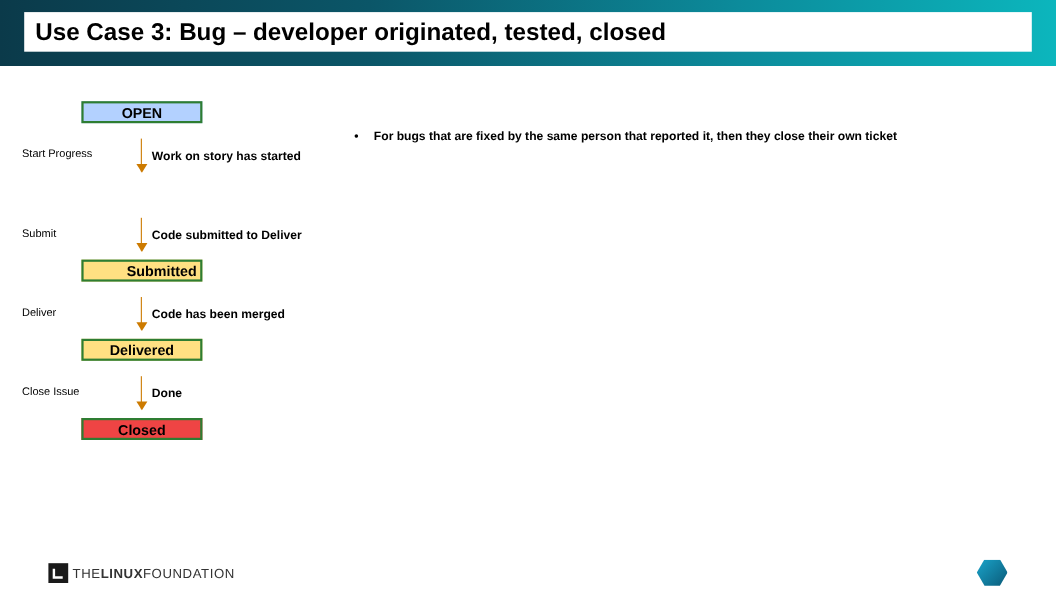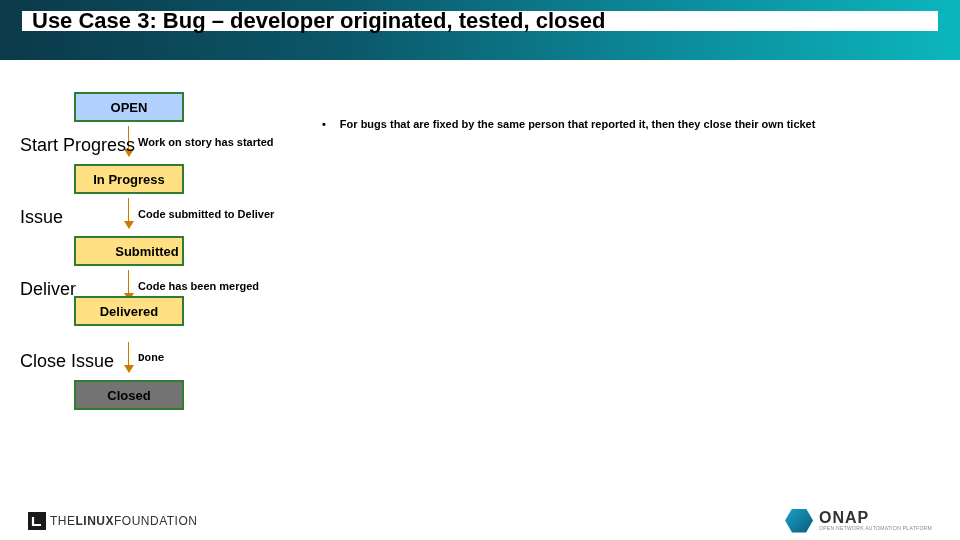--- a/index.html
+++ b/index.html
@@ -7,54 +7,54 @@
 
   .titlebar {
     position: relative;
     width: 100%;
     height: 60px;
     background: linear-gradient(90deg, #0b3a4a 0%, #0b5668 35%, #0c8b9b 70%, #0cb6bd 100%);
   }
   .title-inner {
     position: absolute;
     left: 22px; right: 22px; top: 11px;
-    height: 20px;
+    height: 36px;
     background: #ffffff;
     display: flex;
     align-items: center;
     padding-left: 10px;
     font-size: 22px;
     font-weight: 700;
     color: #000;
   }
 
   .content {
     position: absolute;
     top: 70px; left: 0; right: 0; bottom: 40px;
   }
 
   .state-box {
     position: absolute;
     width: 110px;
-    height: 30px;
+    height: 20px;
     border: 2px solid #2e7d32;
     display: flex;
     align-items: center;
     justify-content: center;
     font-size: 13px;
     font-weight: 700;
     color: #000;
   }
   .open { background: #b3d1ff; }
   .yellow { background: #ffe082; }
-  .closed-bg { background: #737373; }
+  .closed-bg { background: #ef4444; }
 
   .action-label {
     position: absolute;
-    font-size: 18px;
+    font-size: 10px;
     color: #000;
   }
   .desc-label {
     position: absolute;
     font-size: 11px;
     font-weight: 700;
     color: #000;
   }
 
   .bullet-row {
@@ -83,21 +83,21 @@
   }
 
   .footer {
     position: absolute;
     bottom: 0; left: 0; right: 0;
     height: 40px;
     border-top: 1px solid rgba(0,0,0,0);
     display: flex;
     align-items: center;
     justify-content: space-between;
-    padding: 0 28px;
+    padding: 0 44px;
   }
   .lf-logo { display: flex; align-items: center; gap: 4px; }
   .lf-badge {
     width: 18px; height: 18px; background: #1a1a1a;
     display: flex; align-items: center; justify-content: center;
     color: #fff; font-size: 11px; font-weight: 700;
   }
   .lf-text { font-size: 12px; letter-spacing: 0.5px; color: #333; }
   .lf-text .thin { font-weight: 300; }
   .lf-text .bold { font-weight: 700; }
@@ -119,34 +119,33 @@
   <div class="title-inner">Use Case 3: Bug – developer originated, tested, closed</div>
 </div>
 
 <div class="content">
 
   <div class="state-box open" style="left:74px; top:22px;">OPEN</div>
   <div class="arrow" style="left:128px; top:56px; height:30px;"></div>
   <div class="action-label" style="left:20px; top:65px;">Start Progress</div>
   <div class="desc-label" style="left:138px; top:66px;">Work on story has started</div>
 
-  <div class="state-box yellow" style="left:74px; top:94px;">In Progress</div>
   <div class="arrow" style="left:128px; top:128px; height:30px;"></div>
-  <div class="action-label" style="left:20px; top:137px;">Issue</div>
+  <div class="action-label" style="left:20px; top:137px;">Submit</div>
   <div class="desc-label" style="left:138px; top:138px;">Code submitted to Deliver</div>
 
   <div class="state-box yellow" style="left:74px; top:166px;padding-left:36px;">Submitted</div>
   <div class="arrow" style="left:128px; top:200px; height:30px;"></div>
   <div class="action-label" style="left:20px; top:209px;">Deliver</div>
   <div class="desc-label" style="left:138px; top:210px;">Code has been merged</div>
 
-  <div class="state-box yellow" style="left:74px; top:226px;">Delivered</div>
+  <div class="state-box yellow" style="left:74px; top:238px;">Delivered</div>
   <div class="arrow" style="left:128px; top:272px; height:30px;"></div>
   <div class="action-label" style="left:20px; top:281px;">Close Issue</div>
-  <div class="desc-label" style="left:138px; top:282px;font-family:Liberation Mono, monospace;">Done</div>
+  <div class="desc-label" style="left:138px; top:282px;">Done</div>
 
   <div class="state-box closed-bg" style="left:74px; top:310px;">Closed</div>
 
   <div class="bullet-row" style="left:322px; top:48px;">
     <span class="dot">•</span>
     <span>For bugs that are fixed by the same person that reported it, then they close their own ticket</span>
   </div>
 
 </div>
 
@@ -156,18 +155,14 @@
       <svg width="12" height="12" viewBox="0 0 12 12">
           <path d="M2 2 L2 10 L10 10" stroke="#fff" stroke-width="2.2" fill="none"></path>
         </svg>
     </div>
     <span class="lf-text">
       <span class="thin">THE</span><span class="bold">LINUX</span><span class="thin">FOUNDATION</span>
     </span>
   </div>
   <div class="onap-logo">
     <div class="onap-mark"></div>
-    <div class="onap-text">
-      <span class="onap-main">ONAP</span>
-      <span class="onap-sub">OPEN NETWORK AUTOMATION PLATFORM</span>
-    </div>
   </div>
 </div>
 
 </body></html>

